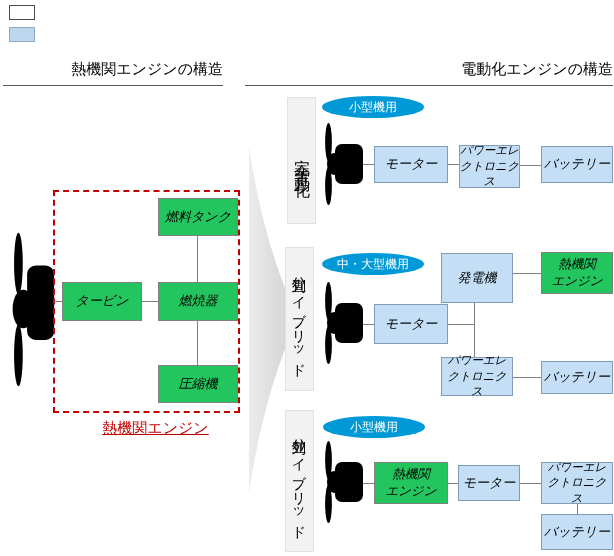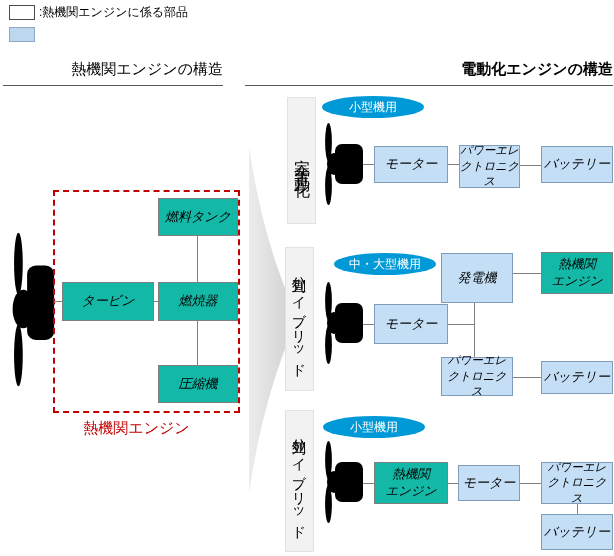--- a/index.html
+++ b/index.html
@@ -11,21 +11,21 @@
   .sw.white{background:#fff;border:1px solid #4A4A4A;}
   .sw.blue{background:#BDD7EE;border:1px solid #8FA9C4;}
   .legend-text{position:absolute;font-size:12px;line-height:16px;white-space:nowrap;}
 
   
   .sec-title{position:absolute;font-size:15px;text-align:right;white-space:nowrap;}
   .sec-line{position:absolute;height:1px;background:#595959;}
 
   
   .nbox{position:absolute;display:flex;align-items:center;justify-content:center;
-        box-sizing:border-box;background:#14b8a6;border:1px solid #7F7F7F;font-size:13px;line-height:1.25;}
+        box-sizing:border-box;background:#22c55e;border:1px solid #7F7F7F;font-size:13px;line-height:1.25;}
   .nbox.blue{background:#C3DEF5;border-color:#7F9DB9;}
   .nbox span{white-space:pre-line;text-align:center;display:block;font-style:italic;}
   .nbox.two-line{font-size:11.5px;line-height:1.35;}
 
   
   .conn{position:absolute;background:#808080;}
 
   
   .red-dash{position:absolute;border:2px dashed #C00000;box-sizing:border-box;}
   .red-caption{position:absolute;color:#C00000;font-size:15px;text-align:center;white-space:nowrap;}
@@ -60,53 +60,52 @@
       <symbol id="prop-small" viewBox="0 0 45 88">
         <rect x="15" y="24" width="28" height="40" rx="7" fill="#000"></rect>
         <ellipse cx="8.5" cy="22" rx="3.4" ry="19" fill="#000"></ellipse>
         <ellipse cx="8.5" cy="66" rx="3.4" ry="19" fill="#000"></ellipse>
         <ellipse cx="14" cy="44" rx="7" ry="11" fill="#000"></ellipse>
       </symbol>
     </defs>
   </svg>
 
   <div class="sw white" style="left:9px;top:5px;"></div>
-  <div class="legend-text" style="left:39px;top:4px;">:熱機関エンジンに係る部品</div>
   <div class="sw blue" style="left:9px;top:27px;"></div>
 
   <div class="sec-title" style="left:3px;top:60px;width:220px;">熱機関エンジンの構造</div>
   <div class="sec-line" style="left:3px;top:85px;width:220px;"></div>
-  <div class="sec-title" style="left:245px;top:60px;width:368px;font-weight:bold;">電動化エンジンの構造</div>
+  <div class="sec-title" style="left:245px;top:60px;width:368px;">電動化エンジンの構造</div>
   <div class="sec-line" style="left:245px;top:85px;width:368px;"></div>
 
   <svg class="abs" style="left:2px;top:225px;" width="56" height="168" viewBox="0 0 58 170">
       <use href="#prop-large"></use>
     </svg>
 
   <div class="red-dash" style="left:53px;top:190px;width:187px;height:223px;"></div>
 
   <div class="conn" style="left:54px;top:301px;width:8px;height:1px;"></div>
   <div class="conn" style="left:197px;top:236px;width:1px;height:46px;"></div>
   <div class="conn" style="left:142px;top:301px;width:16px;height:1px;"></div>
   <div class="conn" style="left:197px;top:321px;width:1px;height:44px;"></div>
 
   <div class="nbox" style="left:158px;top:198px;width:80px;height:38px;">
     <span>燃料タンク</span>
     </div>
-  <div class="nbox" style="left:62px;top:282px;width:92px;height:39px;">
+  <div class="nbox" style="left:62px;top:282px;width:80px;height:39px;">
     <span>タービン</span>
     </div>
   <div class="nbox" style="left:158px;top:365px;width:80px;height:38px;">
     <span>圧縮機</span>
     </div>
   <div class="nbox" style="left:158px;top:282px;width:80px;height:39px;">
     <span>燃焼器</span>
     </div>
 
-  <div class="red-caption" style="left:43px;top:419px;width:187px;">熱機関エンジン</div>
+  <div class="red-caption" style="left:62px;top:419px;width:187px;text-decoration:underline;">熱機関エンジン</div>
 
   <svg class="abs" style="left:246px;top:145px;" width="52" height="350" viewBox="0 0 52 350">
     <defs>
       <linearGradient id="arrowgrad" x1="0" y1="0" x2="1" y2="0">
         <stop offset="0" stop-color="#ECECEC"></stop>
           <stop offset="1" stop-color="#CFCFCF"></stop>
       </linearGradient>
     </defs>
     <path d="M3,2 Q17,97 50,169 L50,177 Q17,252 3,348 Z" fill="url(#arrowgrad)"></path>
   </svg>
@@ -126,21 +125,21 @@
     </div>
   <div class="nbox blue two-line" style="left:459px;top:145px;width:61px;height:43px;">
     <span>パワーエレ
 クトロニクス</span>
     </div>
   <div class="nbox blue" style="left:541px;top:146px;width:72px;height:37px;">
     <span>バッテリー</span>
     </div>
 
   <div class="vlabel small" style="left:285px;top:247px;width:29px;height:144px;">直列ハイブリッド</div>
-  <div class="badge" style="left:334px;top:253px;width:102px;height:22px;">中・大型機用</div>
+  <div class="badge" style="left:322px;top:253px;width:102px;height:22px;">中・大型機用</div>
   <svg class="abs" style="left:320px;top:279px;" width="45" height="88" viewBox="0 0 45 88">
       <use href="#prop-small"></use>
     </svg>
 
   <div class="conn" style="left:363px;top:324px;width:11px;height:1px;"></div>
   <div class="conn" style="left:513px;top:273px;width:28px;height:1px;"></div>
   <div class="conn" style="left:474px;top:295px;width:1px;height:62px;"></div>
   <div class="conn" style="left:448px;top:324px;width:26px;height:1px;"></div>
   <div class="conn" style="left:513px;top:377px;width:28px;height:1px;"></div>
 

